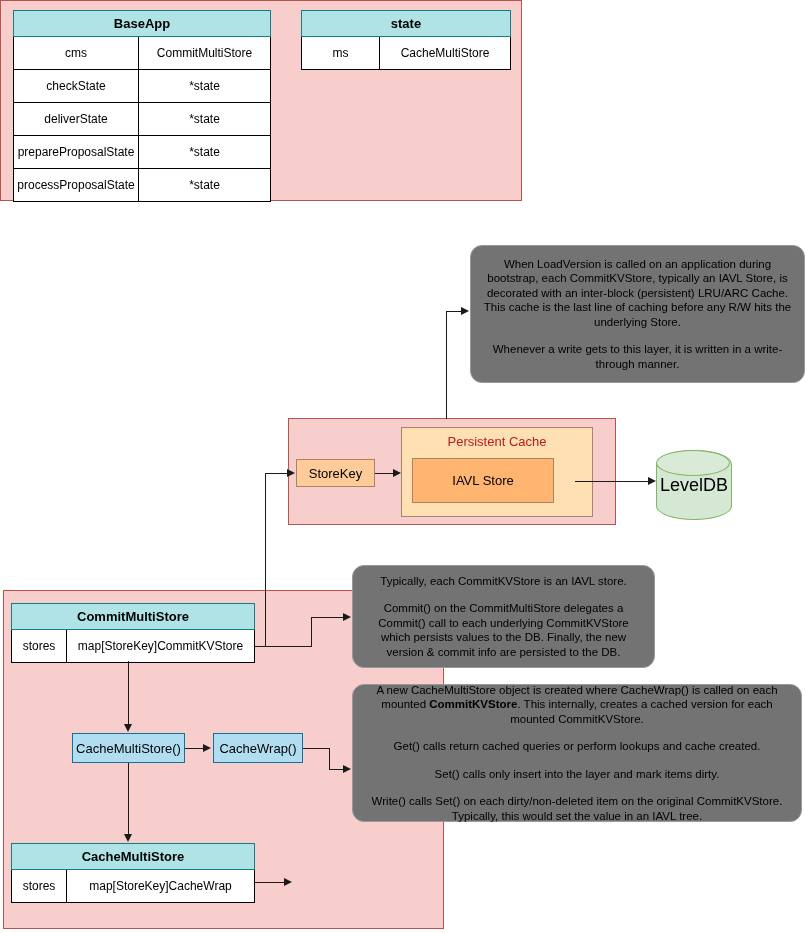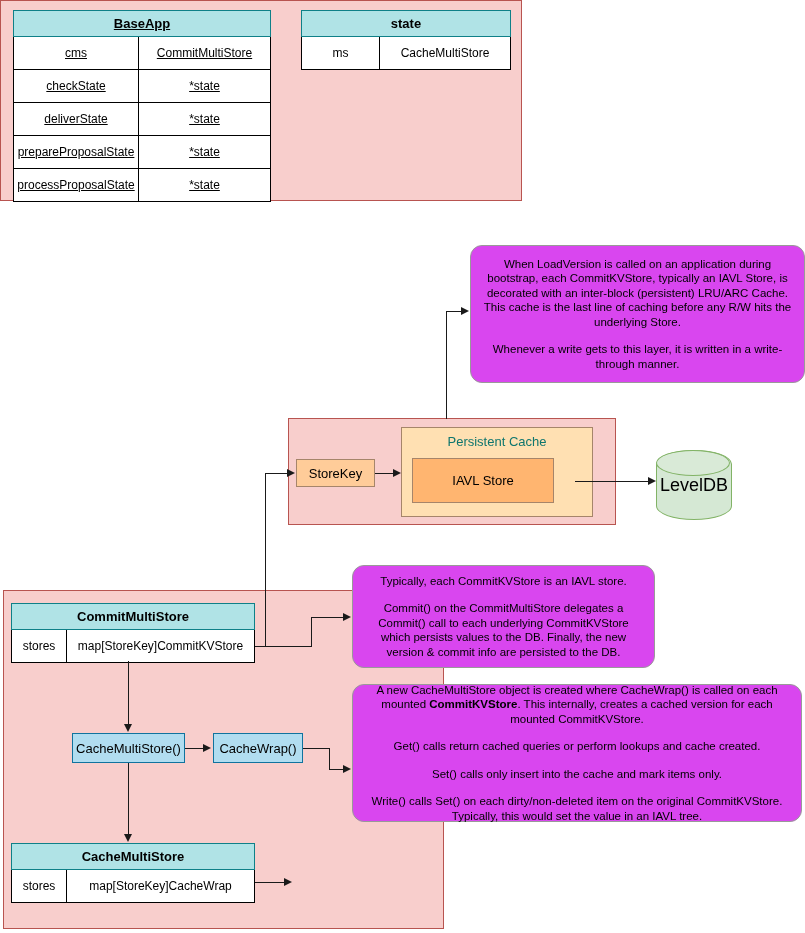--- a/index.html
+++ b/index.html
@@ -69,34 +69,34 @@
     font-size: 13px; color: #000;
   }
   .box-orange-strong {
     background: #ffb570;
     border: 1px solid #a6856a;
     display: flex; align-items: center; justify-content: center;
     font-size: 13px; color: #000;
   }
   .pc-title {
     position: absolute; left: 0; right: 0; top: 6px;
-    text-align: center; font-size: 13px; color: #0f766e;
+    text-align: center; font-size: 13px; color: #b91c1c;
   }
 
   
   .box-blue {
     background: #b1ddf0;
     border: 1px solid #10739e;
     display: flex; align-items: center; justify-content: center;
     font-size: 13px; color: #000;
   }
 
   
   .note {
-    background: #d946ef;
+    background: #737373;
     border: 1px solid #999999;
     border-radius: 12px;
     font-size: 11.5px;
     line-height: 14.5px;
     color: #000;
     text-align: center;
     display: flex;
     align-items: center;
     justify-content: center;
     padding: 6px 10px;
@@ -143,21 +143,21 @@
     border-top: 8px solid #1a1a1a;
   }
 </style>
 </head>
 <body>
 
 <div id="canvas">
 
   <div class="abs group-pink" style="left:0px; top:0px; width:522px; height:201px;"></div>
 
-  <div class="abs uml" style="left:13px; top:10px; width:258px; height:181px;text-decoration:underline;">
+  <div class="abs uml" style="left:13px; top:10px; width:258px; height:181px;">
     <div class="uml-header">BaseApp</div>
     <div class="uml-row">
       <div class="uml-cell left" style="width:125px;">cms</div>
       <div class="uml-cell" style="width:131px;">CommitMultiStore</div>
     </div>
     <div class="uml-row">
       <div class="uml-cell left" style="width:125px;">checkState</div>
       <div class="uml-cell" style="width:131px;">*state</div>
     </div>
     <div class="uml-row">
@@ -240,21 +240,21 @@
     <div class="inner">
       <p>Typically, each CommitKVStore is an IAVL store.</p>
       <p>Commit() on the CommitMultiStore delegates a Commit() call to each underlying CommitKVStore which persists values to the DB. Finally, the new version &amp; commit info are persisted to the DB.</p>
     </div>
   </div>
 
   <div class="abs note" style="left:352px; top:684px; width:450px; height:138px;">
     <div class="inner">
       <p><span>A new CacheMultiStore object is created where CacheWrap() is called on each mounted </span><b>CommitKVStore</b><span>. This internally, creates a cached version for each mounted CommitKVStore.</span></p>
       <p>Get() calls return cached queries or perform lookups and cache created.</p>
-      <p>Set() calls only insert into the cache and mark items only.</p>
+      <p>Set() calls only insert into the layer and mark items dirty.</p>
       <p>Write() calls Set() on each dirty/non-deleted item on the original CommitKVStore. Typically, this would set the value in an IAVL tree.</p>
     </div>
   </div>
 
 
   <div class="ln-h" style="left:255px; top:646px; width:57px;"></div>
   <div class="ln-v" style="left:265px; top:473px; height:174px;"></div>
   <div class="ln-h" style="left:265px; top:473px; width:23px;"></div>
   <div class="arrow-r" style="left:287px; top:468.5px;"></div>
 

